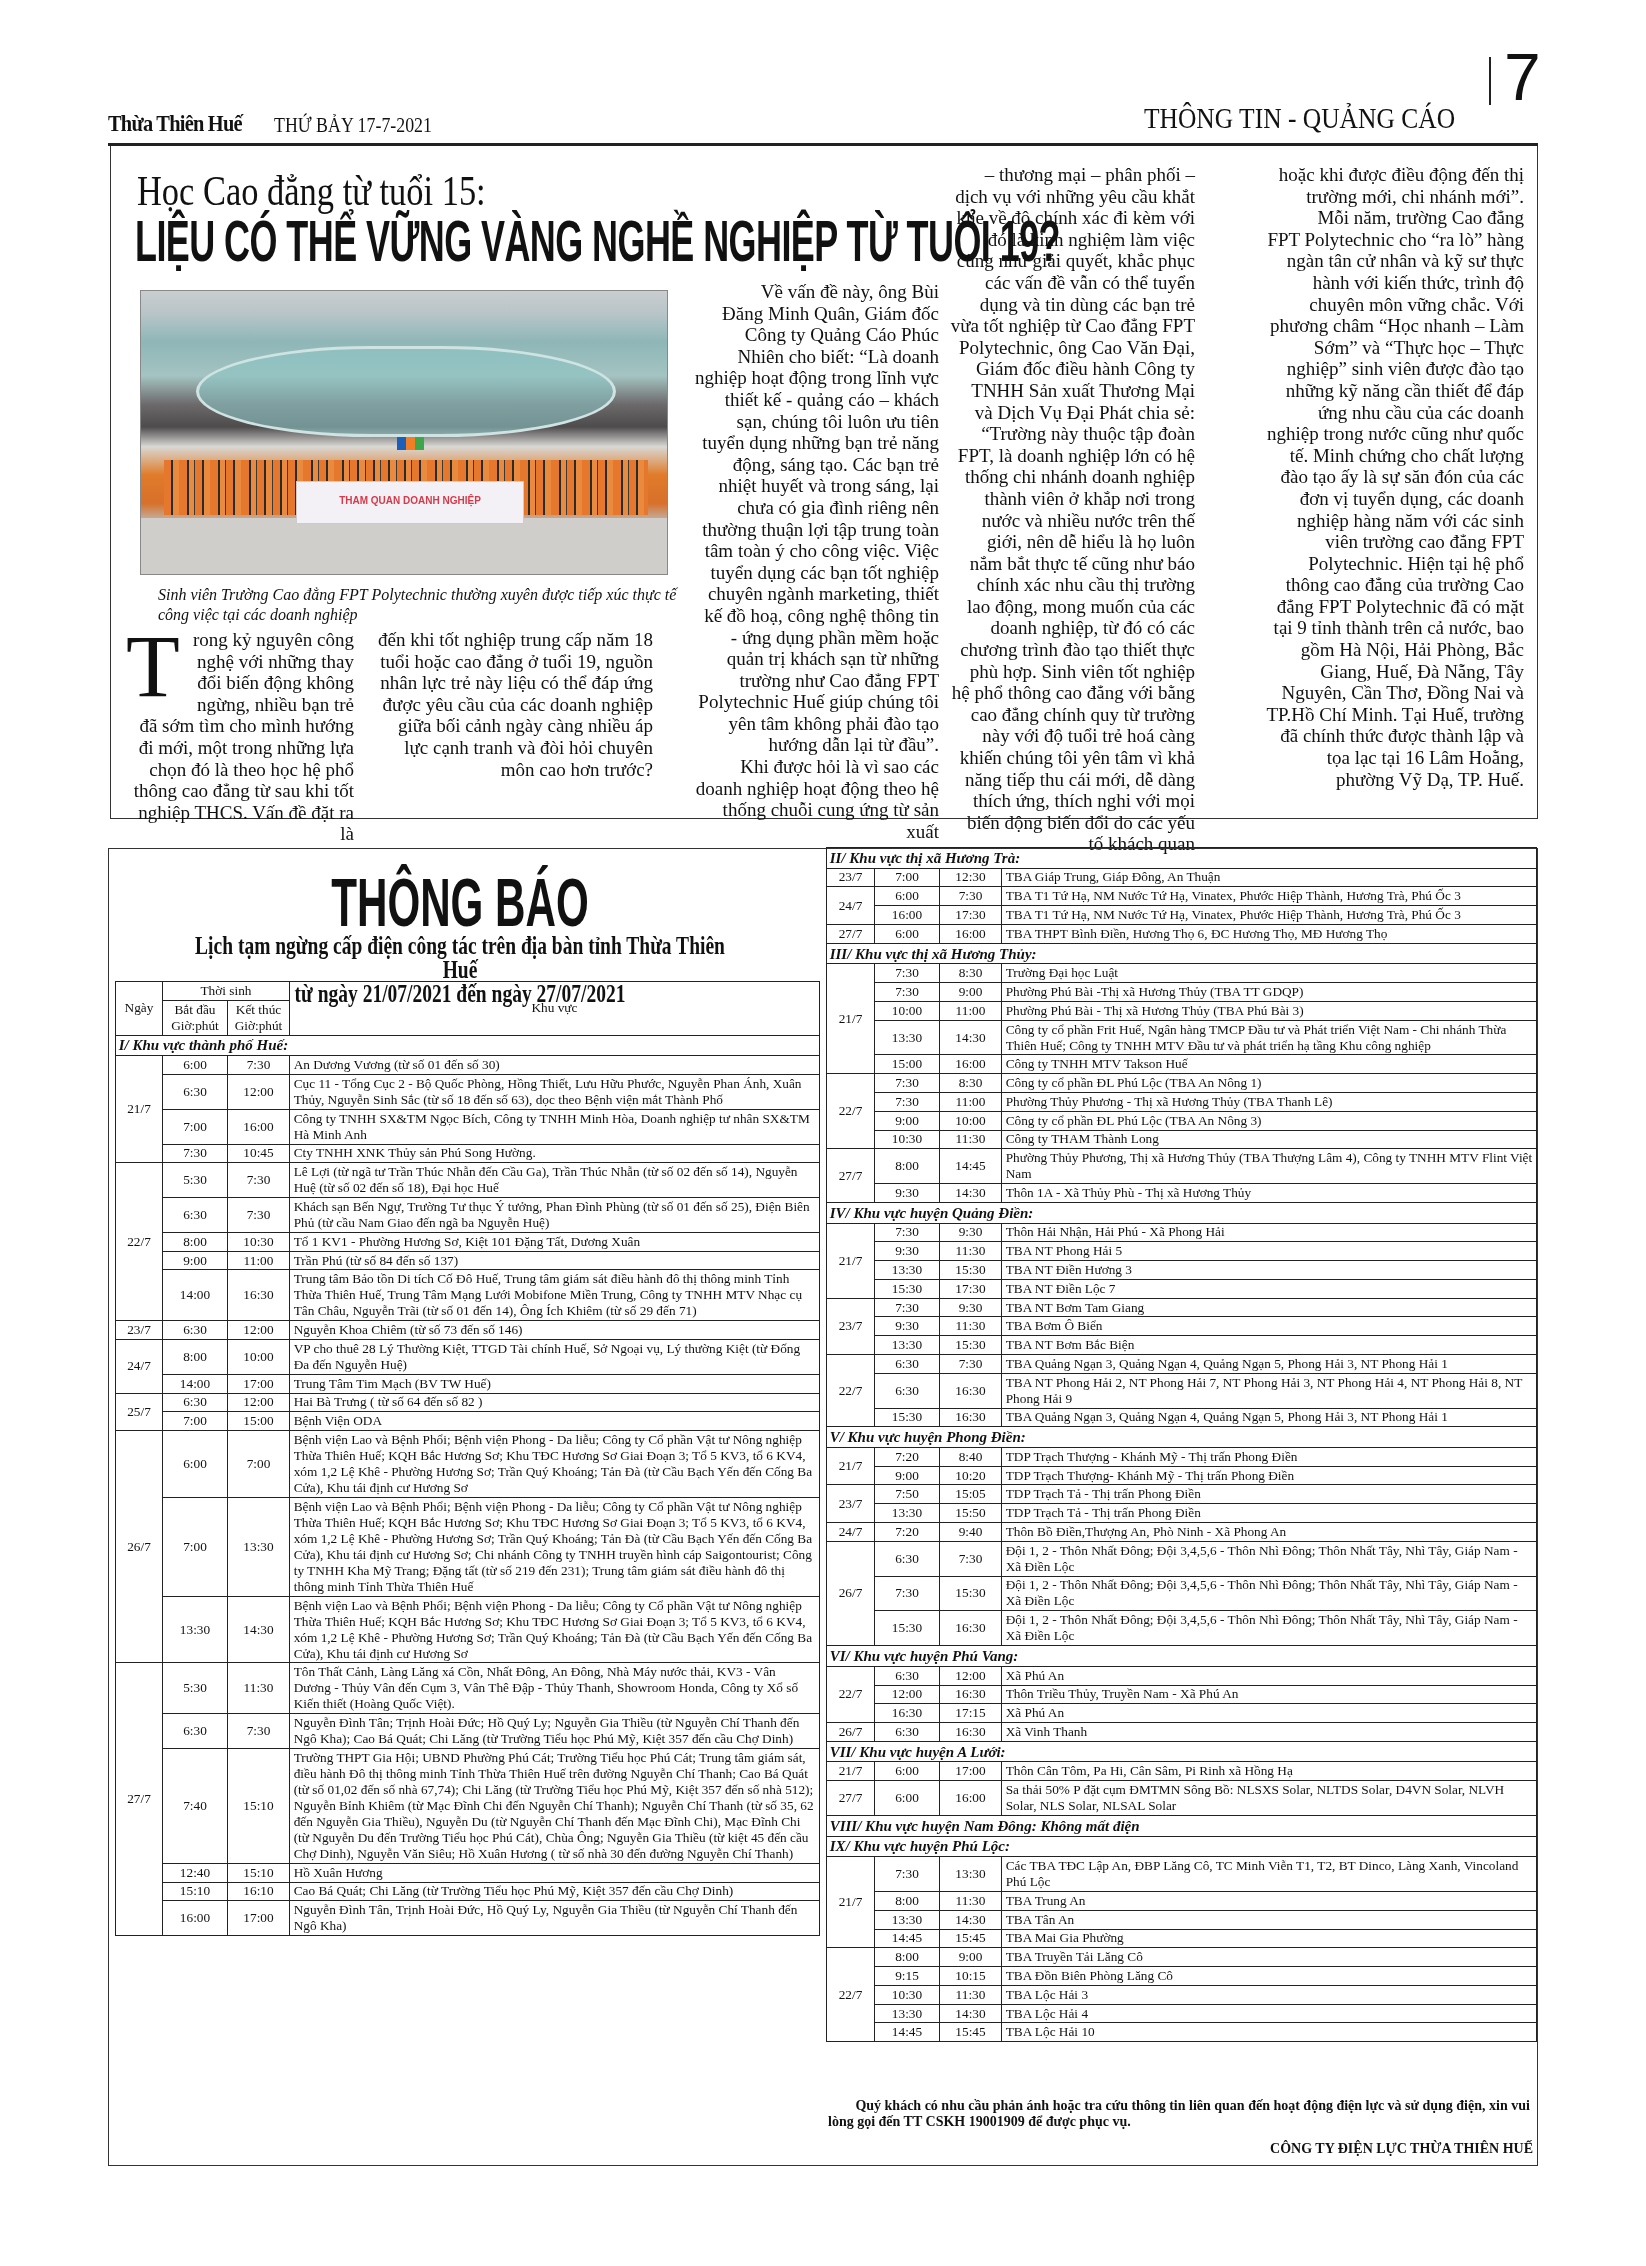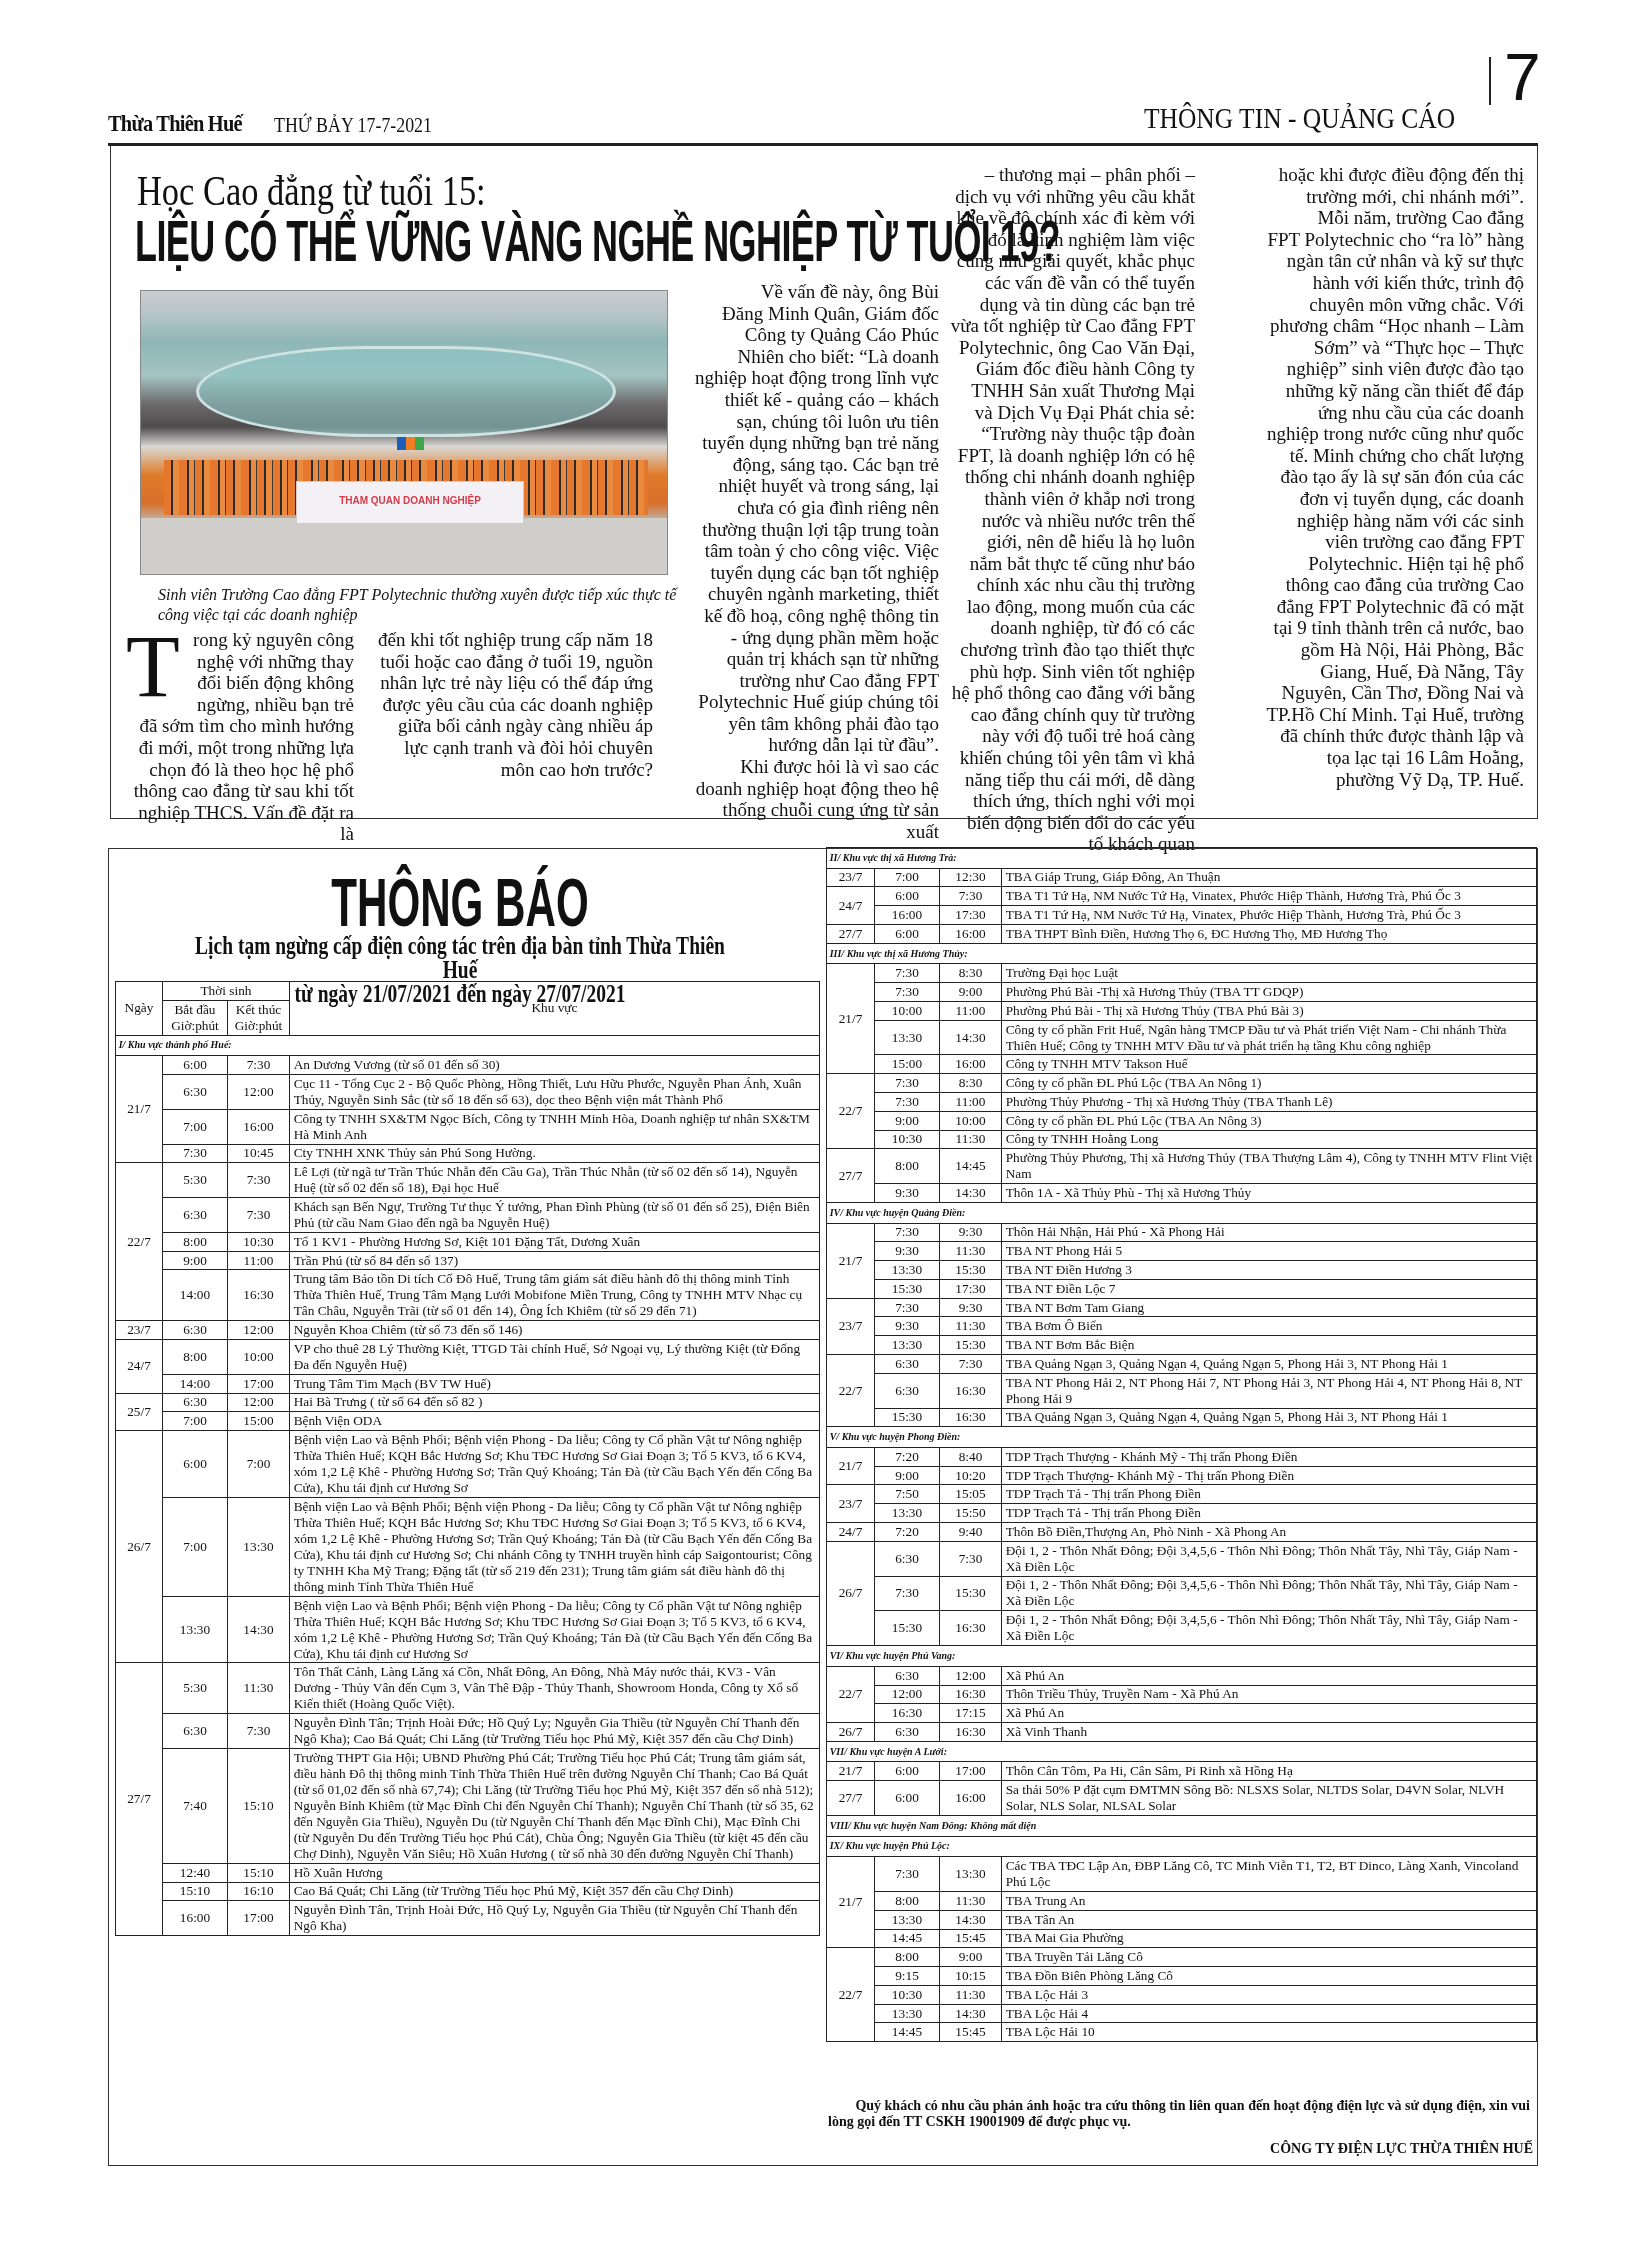--- a/index.html
+++ b/index.html
@@ -30,21 +30,21 @@
 .dropcap{float:left;font-size:88px;line-height:64px;margin:5.5px 7.3px 0 0}
 .it{}
 .indent{text-indent:22px;display:block}
 .notice{left:108px;top:848px;width:1430px;height:1318px;border:1.8px solid #333}
 .ntitle{left:108px;width:704px;top:863px;text-align:center;font-size:68px;font-weight:bold;font-family:"Liberation Sans",sans-serif;transform:scaleX(.62);letter-spacing:0}
 .nsub{left:108px;width:704px;top:934px;text-align:center;font-size:25px;font-weight:bold;line-height:24px;transform:scaleX(.78)}
 table{border-collapse:collapse;font-size:13.3px;line-height:16px;table-layout:fixed}
 td,th{border:1.2px solid #222;padding:0.9px 3.7px;vertical-align:middle}
 td.c,th{text-align:center}
 th{font-weight:normal;font-size:13.3px}
-.sec td{font-style:italic;font-weight:bold;font-size:10px;padding:1.8px 2.7px}
+.sec td{font-style:italic;font-weight:bold;font-size:15px;padding:1.8px 2.7px}
 .tL{left:115px;top:981px;width:705px}
 .tR{left:826px;top:847px;width:711px}
 .footnote{left:828px;top:2098px;width:705px;font-size:14px;font-weight:bold;line-height:16.4px;text-indent:27.4px}
 .sign{left:828px;top:2141px;width:705px;text-align:right;font-size:14px;font-weight:bold}
 </style>
 </head>
 <body>
 
 <div class="abs masthead">Thừa Thiên Huế</div>
 <div class="abs dateline">THỨ BẢY 17-7-2021</div>
@@ -313,21 +313,21 @@
         <td>Phường Thủy Phương - Thị xã Hương Thủy (TBA Thanh Lê)</td>
       </tr>
       <tr>
         <td class="c">9:00</td>
         <td class="c">10:00</td>
         <td>Công ty cổ phần ĐL Phú Lộc (TBA An Nông 3)</td>
       </tr>
       <tr>
         <td class="c">10:30</td>
         <td class="c">11:30</td>
-        <td>Công ty TNHH Hoằng Long</td>
+        <td>Công ty THAM Thành Long</td>
       </tr>
       <tr>
         <td class="c" rowspan="2">27/7</td>
         <td class="c">8:00</td>
         <td class="c">14:45</td>
         <td>Phường Thủy Phương, Thị xã Hương Thủy (TBA Thượng Lâm 4), Công ty TNHH MTV Flint Việt Nam</td>
       </tr>
       <tr>
         <td class="c">9:30</td>
         <td class="c">14:30</td>

